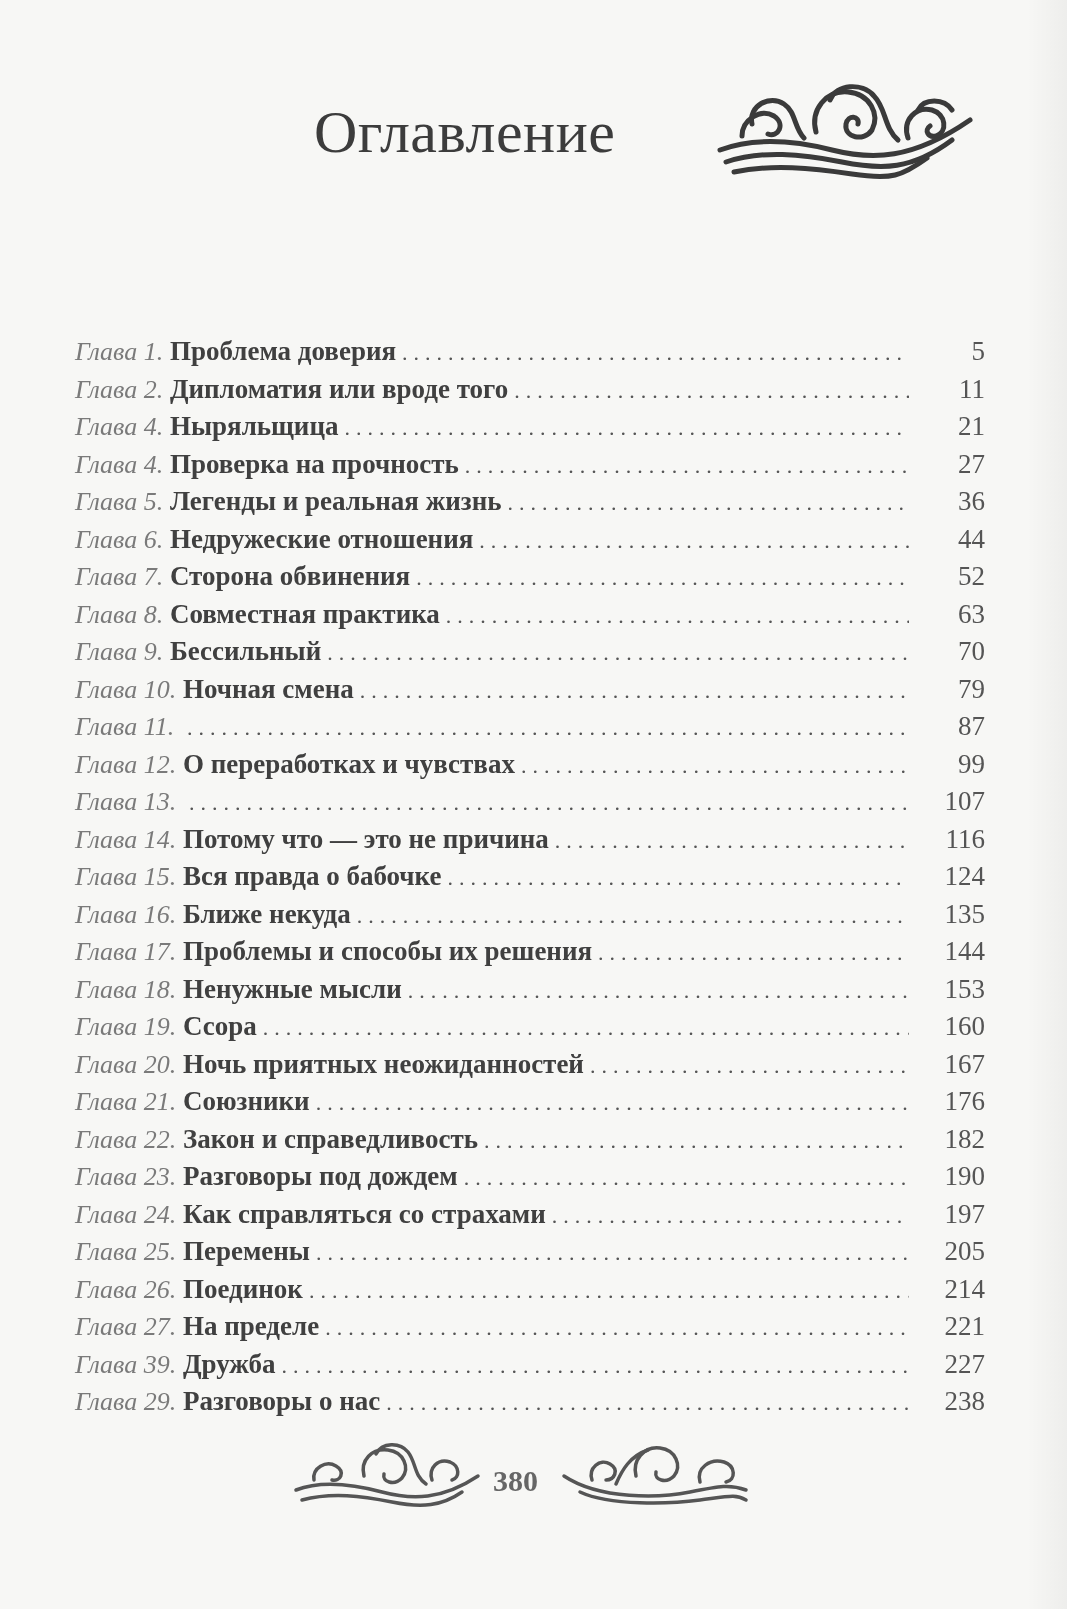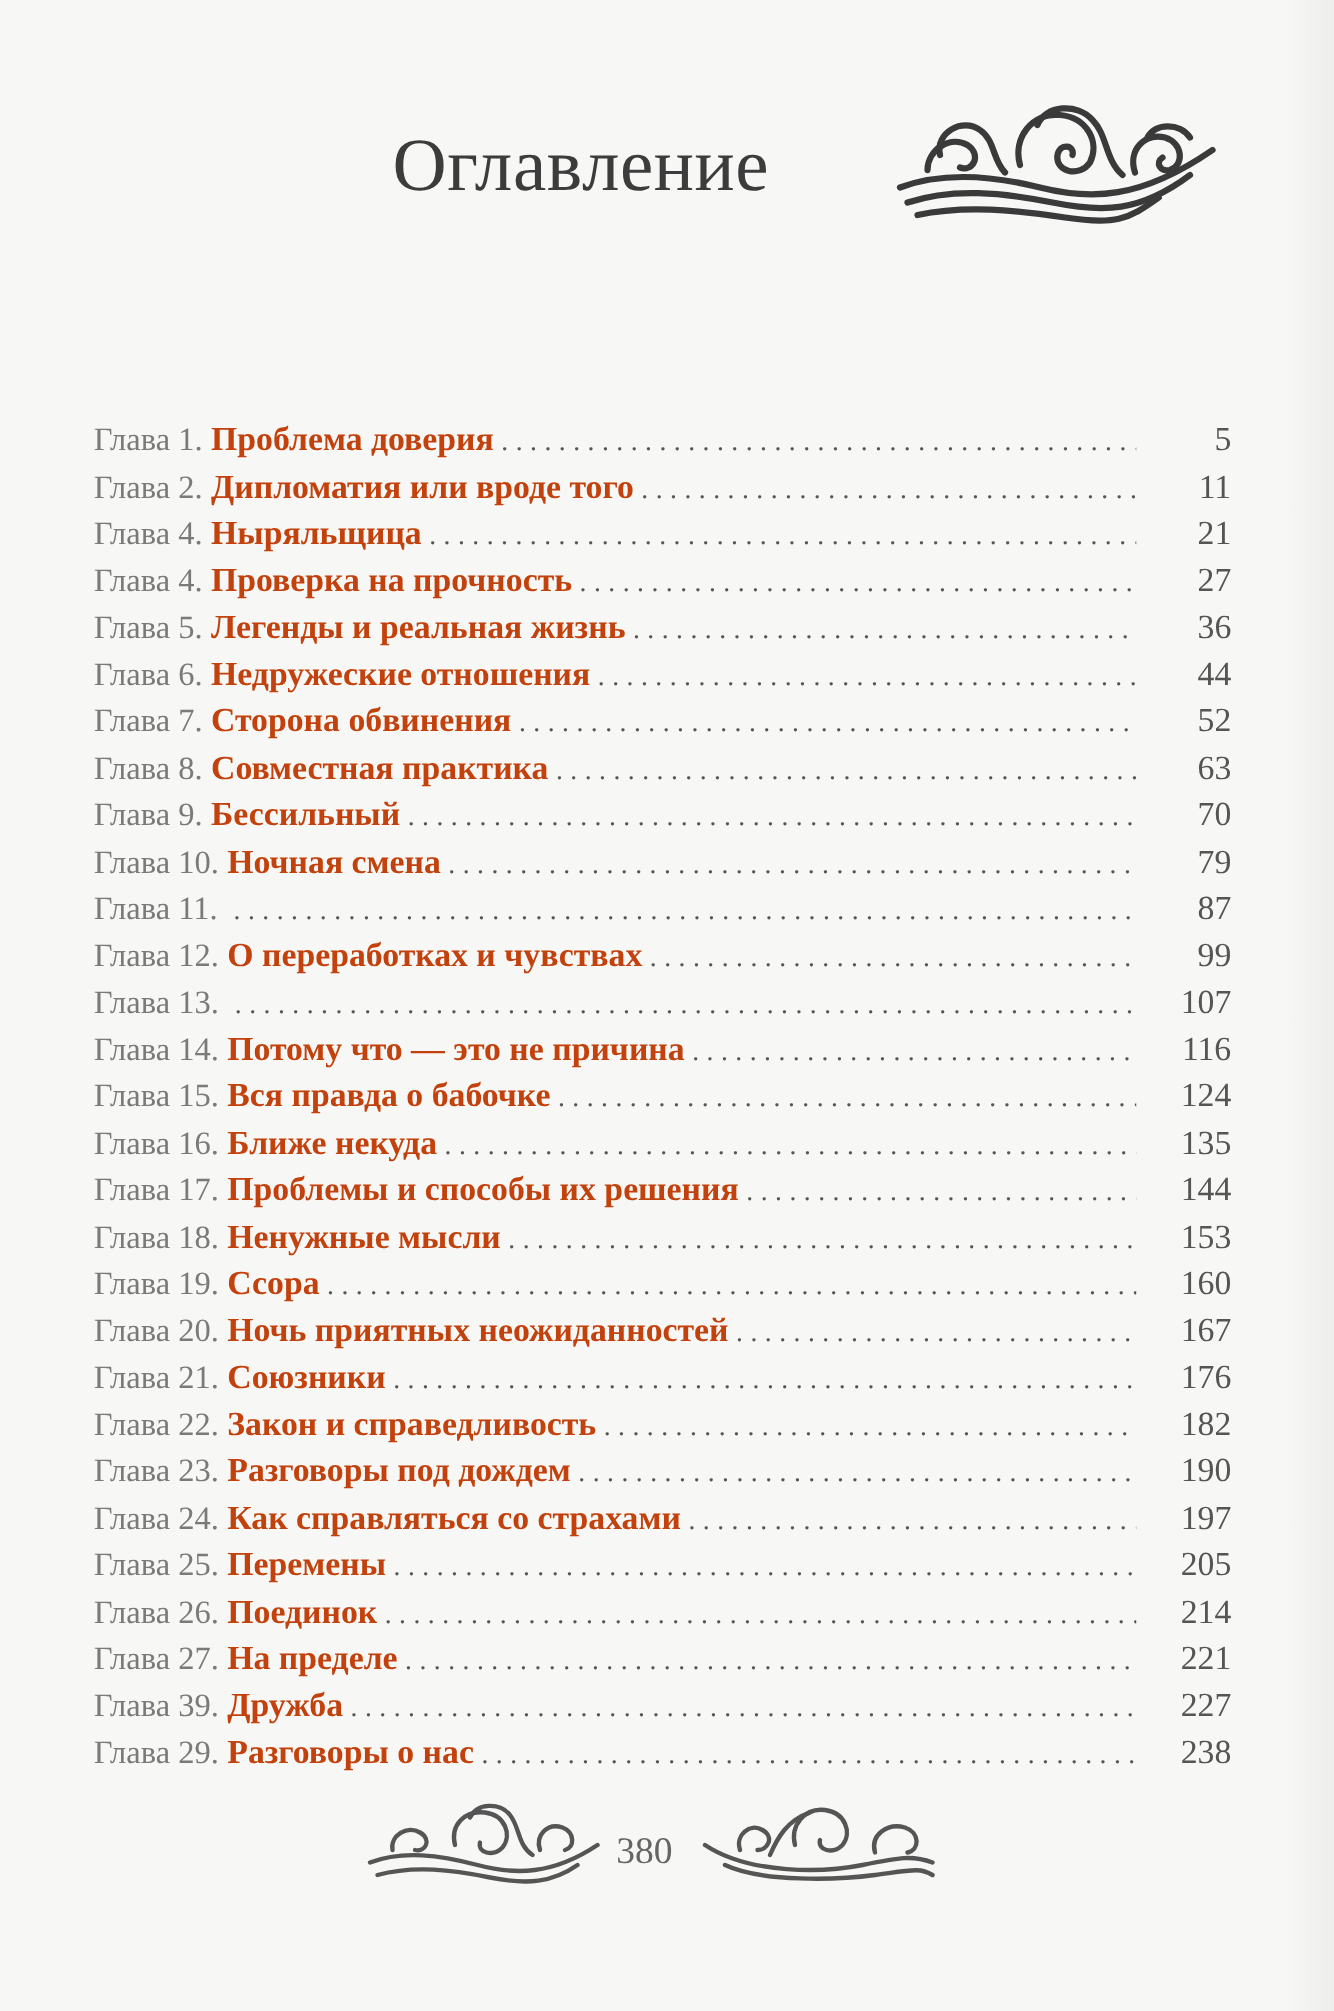--- a/index.html
+++ b/index.html
@@ -28,37 +28,37 @@
   }
   .toc {
     position: absolute; left: 75px; top: 333px; width: 900px;
   }
   .toc-row {
     position: relative; height: 37.5px; line-height: 37.5px;
     display: flex; align-items: baseline;
     font-size: 27px;
   }
   .ch-prefix {
-    color: #7a7a7a; white-space: nowrap;
+    font-style: italic; color: #7a7a7a; white-space: nowrap;
     font-size: 26px;
   }
   .ch-title {
-    font-weight: bold; color: #c2410c; white-space: nowrap;
+    font-weight: bold; color: #404040; white-space: nowrap;
     margin-left: 0px;
   }
   .dots {
     flex: 1; overflow: hidden; white-space: nowrap; color: #555;
     margin: 0 6px; letter-spacing: 6px; font-size: 22px;
   }
   .page-num {
     width: 70px; text-align: right; color: #555; font-size: 27px;
     margin-right: -10px;
   }
   .footer {
-    position: absolute; left: 0; top: 1440px; width: 100%; height: 80px;
+    position: absolute; left: 0; top: 1440px; width: 100%; height: 80px; font-weight: bold;
   }
   .wave-left { position: absolute; left: 292px; top: 0; width: 190px; height: 70px; }
   .wave-right { position: absolute; left: 560px; top: 0; width: 190px; height: 70px; }
   .folio {
     position: absolute; left: 493px; top: 24px; font-size: 30px; color: #666;
   }
 </style>
 </head>
 <body>
 

